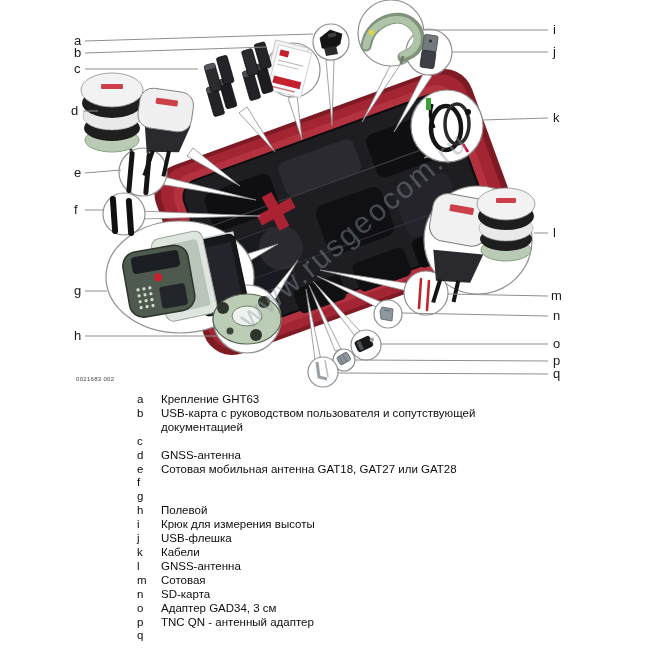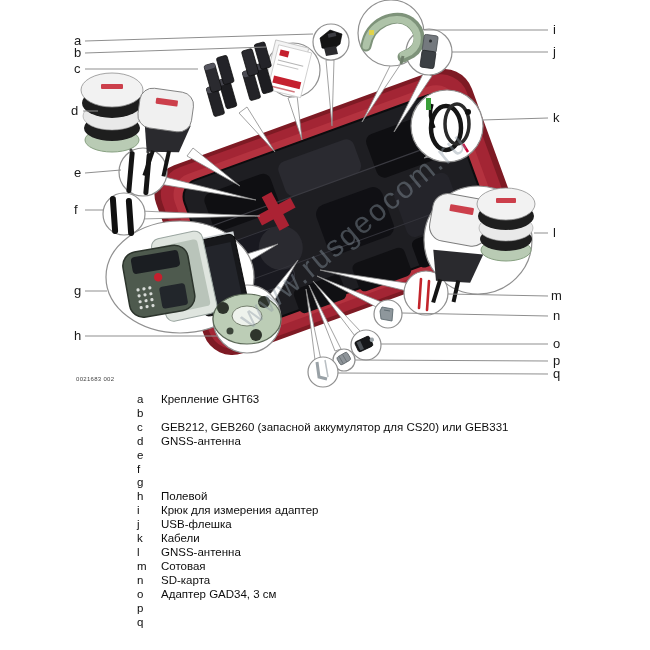--- a/index.html
+++ b/index.html
@@ -308,45 +308,46 @@
 
 <span class="fignum">0021683 002</span>
 
 <div class="legend">
   <div class="lrow">
         <span class="lkey">a</span>
         <span class="ltext">Крепление GHT63</span>
       </div>
   <div class="lrow">
         <span class="lkey">b</span>
+        <span class="ltext wrap">USB-карта с руководством пользователя и сопутствующей документацией</span>
       </div>
   <div class="lrow">
         <span class="lkey">c</span>
-        <span class="ltext">GEB212, GEB260 (запасной аккумулятор для CS20) или GEB331</span>
       </div>
   <div class="lrow">
         <span class="lkey">d</span>
         <span class="ltext">GNSS-антенна</span>
       </div>
   <div class="lrow">
         <span class="lkey">e</span>
+        <span class="ltext">Сотовая мобильная антенна GAT18, GAT27 или GAT28</span>
       </div>
   <div class="lrow">
         <span class="lkey">f</span>
       </div>
   <div class="lrow">
         <span class="lkey">g</span>
       </div>
   <div class="lrow">
         <span class="lkey">h</span>
         <span class="ltext">Полевой</span>
       </div>
   <div class="lrow">
         <span class="lkey">i</span>
-        <span class="ltext">Крюк для измерения адаптер</span>
+        <span class="ltext">Крюк для измерения высоты</span>
       </div>
   <div class="lrow">
         <span class="lkey">j</span>
         <span class="ltext">USB-флешка</span>
       </div>
   <div class="lrow">
         <span class="lkey">k</span>
         <span class="ltext">Кабели</span>
       </div>
   <div class="lrow">
@@ -360,19 +361,20 @@
   <div class="lrow">
         <span class="lkey">n</span>
         <span class="ltext">SD-карта</span>
       </div>
   <div class="lrow">
         <span class="lkey">o</span>
         <span class="ltext">Адаптер GAD34, 3 см</span>
       </div>
   <div class="lrow">
         <span class="lkey">p</span>
+        <span class="ltext">TNC QN - антенный адаптер</span>
       </div>
   <div class="lrow">
         <span class="lkey">q</span>
       </div>
 </div>
 
 </div>
 
 </body></html>

